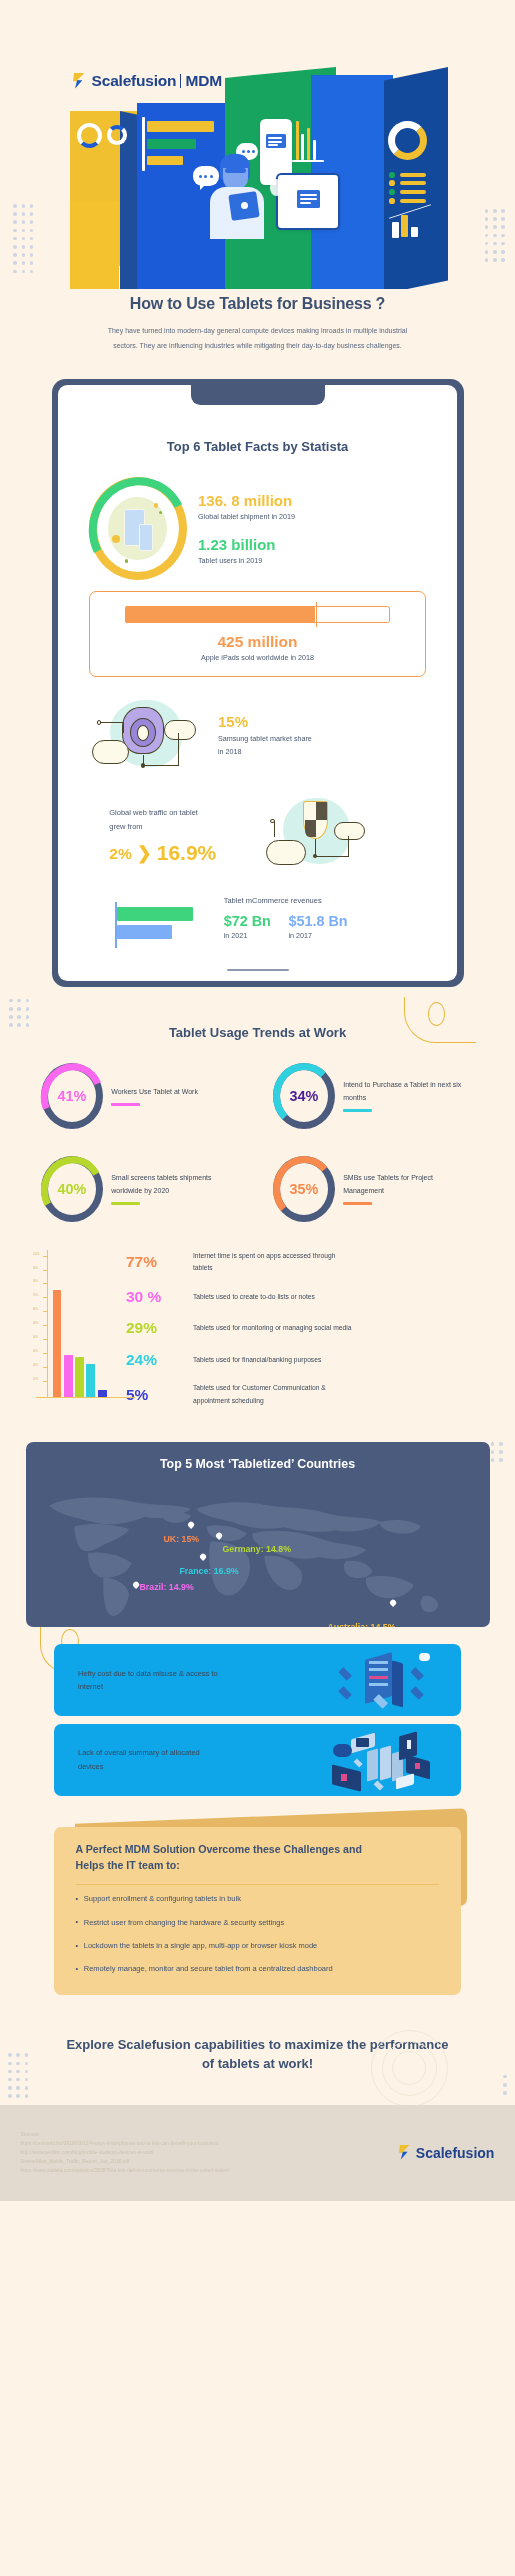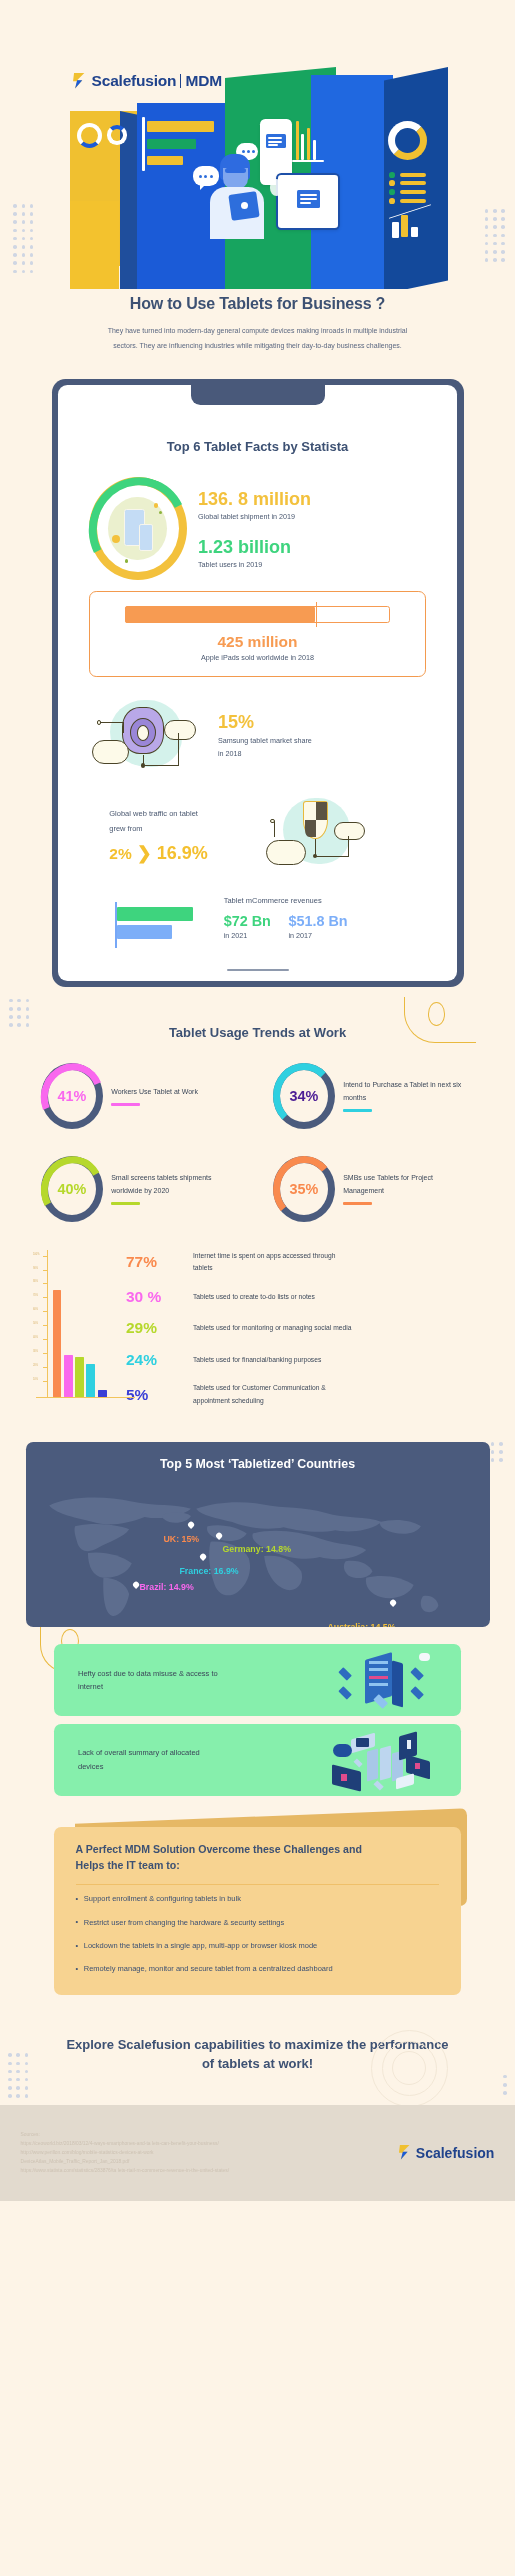--- a/index.html
+++ b/index.html
@@ -92,21 +92,21 @@
     width: 62px; height: 2.6px; border-radius: 1.5px; background: #8E99AD;
   }
   h2.panel-title {
     text-align: center; font-size: 13px; font-weight: 700; color: #3D5173; margin-top: 54px;
   }
 
   .fact-row { display: flex; align-items: center; padding: 0 31px; }
   .donut-big { position: relative; width: 98px; height: 103px; flex: 0 0 98px; }
   .ring-el { position: absolute; inset: 0; border-radius: 50%; }
   .fact-texts { margin-left: 11.3px; }
-  .fact-num { font-size: 18px; font-weight: 700; line-height: 1.25; }
+  .fact-num { font-size: 15px; font-weight: 700; line-height: 1.25; }
   .fact-lbl { font-size: 7.2px; color: #4A5870; margin-top: 1px; }
   .fact-gap { height: 15.5px; }
 
   .card-outline {
     margin: 11.3px 31px 0; border: 1px solid #F39A4E; border-radius: 7.2px;
     padding: 10.3px 20.6px 13.4px; text-align: center;
   }
   .prog-track {
     position: relative; height: 17.5px; border: 1px solid #F69B52; border-radius: 2.6px;
     background: #fff; margin: 3.1px 14.4px 0;
@@ -164,21 +164,21 @@
   .pin:before {
     content: ""; position: absolute; width: 5.7px; height: 5.7px; border-radius: 50% 50% 50% 0;
     transform: rotate(-45deg); background: #fff;
   }
   .ctry { position: absolute; font-size: 8.8px; font-weight: 700; white-space: nowrap; }
 
   
   h2.chal-title { text-align: center; font-size: 12.4px; font-weight: 700; color: #3D5173;
      line-height: 1.4; margin-top: 31px; }
   .chal-card {
-    width: 407px; margin: 0 auto 7.2px; background: #86efac; border-radius: 7.2px;
+    width: 407px; margin: 0 auto 7.2px; background: #0ea5e9; border-radius: 7.2px;
     height: 72px; display: flex; align-items: center; position: relative;
   }
   .chal-text { font-size: 7.5px; line-height: 1.8; color: #3B4759; }
   .isoart { position: relative; }
   .iso { position: absolute; }
 
   
   .mdm-wrap { position: relative; width: 407px; margin: 31px auto 0; }
   .mdm-back {
     position: absolute; left: 20.6px; top: -18.5px; right: -6.2px; height: 98px;
@@ -408,21 +408,21 @@
           <div class="fact-lbl" style="line-height:1.8; max-width:98px;">Samsung tablet market share in 2018</div>
         </div>
       </div>
 
       <div class="fact-row" style="margin-top:17.5px;">
         <div class="fact-texts" style="margin-left:20.6px; width:129px;">
           <div class="fact-lbl" style="line-height:1.9; font-size:7.5px; max-width:93px;">Global web traffic on tablet grew from</div>
           <div style="display:flex; align-items:center; gap:5.2px; margin-top:6.2px;">
             <span class="fact-num" style="color:#F4C02F; font-size:15.5px;">2%</span>
             <span style="color:#F4C02F; font-size:17.5px; font-weight:700; line-height:1;">❯</span>
-            <span class="fact-num" style="color:#F4C02F; font-size:18px;">16.9%</span>
+            <span class="fact-num" style="color:#F4C02F; font-size:21px;">16.9%</span>
           </div>
         </div>
         <div class="gear-illu" style="margin-left:20.6px;">
           <div class="blob" style="left:24px; top:3.1px; width:67px; height:66px; opacity:.75;"></div>
           <div style="position:absolute; left:44px; top:6.2px; width:25px; height:38px; background:#FDFAE9; border:1.5px solid #E8B93C; border-radius:3.1px 3.1px 50% 50%;"></div>
           <div style="position:absolute; left:57px; top:7.7px; width:10.8px; height:17.5px; background:#5B5444;"></div>
           <div style="position:absolute; left:46px; top:25px; width:10.8px; height:17.5px; background:#5B5444; border-radius:0 0 0 40%;"></div>
           <div class="cloud" style="left:7.2px; top:45px; width:40px; height:25px;"></div>
           <div class="cloud" style="left:75px; top:27px; width:31px; height:18.5px;"></div>
           <div style="position:absolute; left:11.3px; top:24px; width:4.6px; height:4.6px; border:1px solid #4A4428; border-radius:50%; background:#FDFAE9;"></div>

